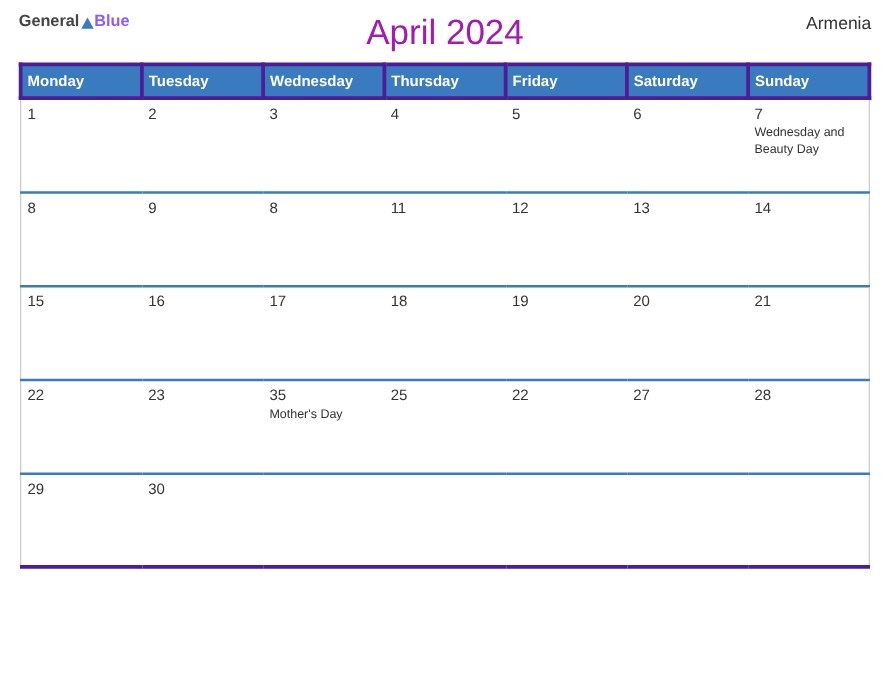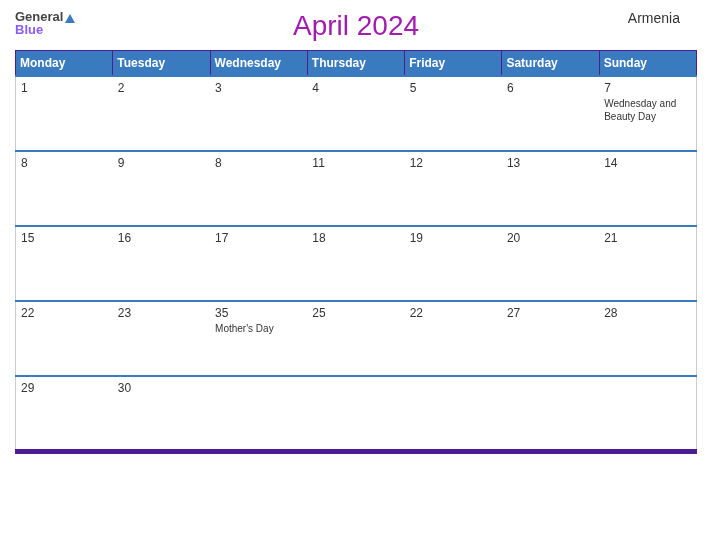--- a/index.html
+++ b/index.html
@@ -21,49 +21,49 @@
       align-items: center;
       justify-content: center;
       position: relative;
       margin-bottom: 8px;
     }
     .logo {
       position: absolute;
       left: 0;
       top: 0;
       display: flex;
-      flex-direction: column;
+      flex-direction: row;
       line-height: 1;
     }
     .title {
       font-size: 28px;
       color: #a21caf;
       font-weight: normal;
       text-align: center;
     }
     .country {
       position: absolute;
-      right: 17px;
+      right: 0;
       top: 0;
       font-size: 14px;
       color: #333;
     }
     .calendar-table {
       width: 100%;
       border-collapse: collapse;
       table-layout: fixed;
     }
     .calendar-table thead tr th {
       background-color: #3a7abf;
       color: #fff;
       font-size: 12px;
       font-weight: bold;
       padding: 5px 4px;
       text-align: left;
-      border: 1px solid #4c1d95;
+      border: 3px solid #4c1d95;
     }
     .calendar-table tbody tr {
       height: 75px;
       vertical-align: top;
     }
     .calendar-table tbody tr td {
       border-top: 2px solid #3a7abf;
       border-bottom: none;
       border-left: none;
       border-right: none;
@@ -86,21 +86,21 @@
       display: block;
       font-size: 10px;
       color: #333;
       line-height: 1.3;
     }
     .empty-cell {
       background: #f9f9f9;
     }
     
     .calendar-table tbody tr:last-child td {
-      border-bottom: 5px solid #4c1d95;
+      border-bottom: 3px solid #4c1d95;
     }
     
     .calendar-table {
       border-left: 1px solid #ccc;
       border-right: 1px solid #ccc;
       border-bottom: 1px solid #ccc;
     }
     .logo-row {
       display: flex;
       align-items: center;

